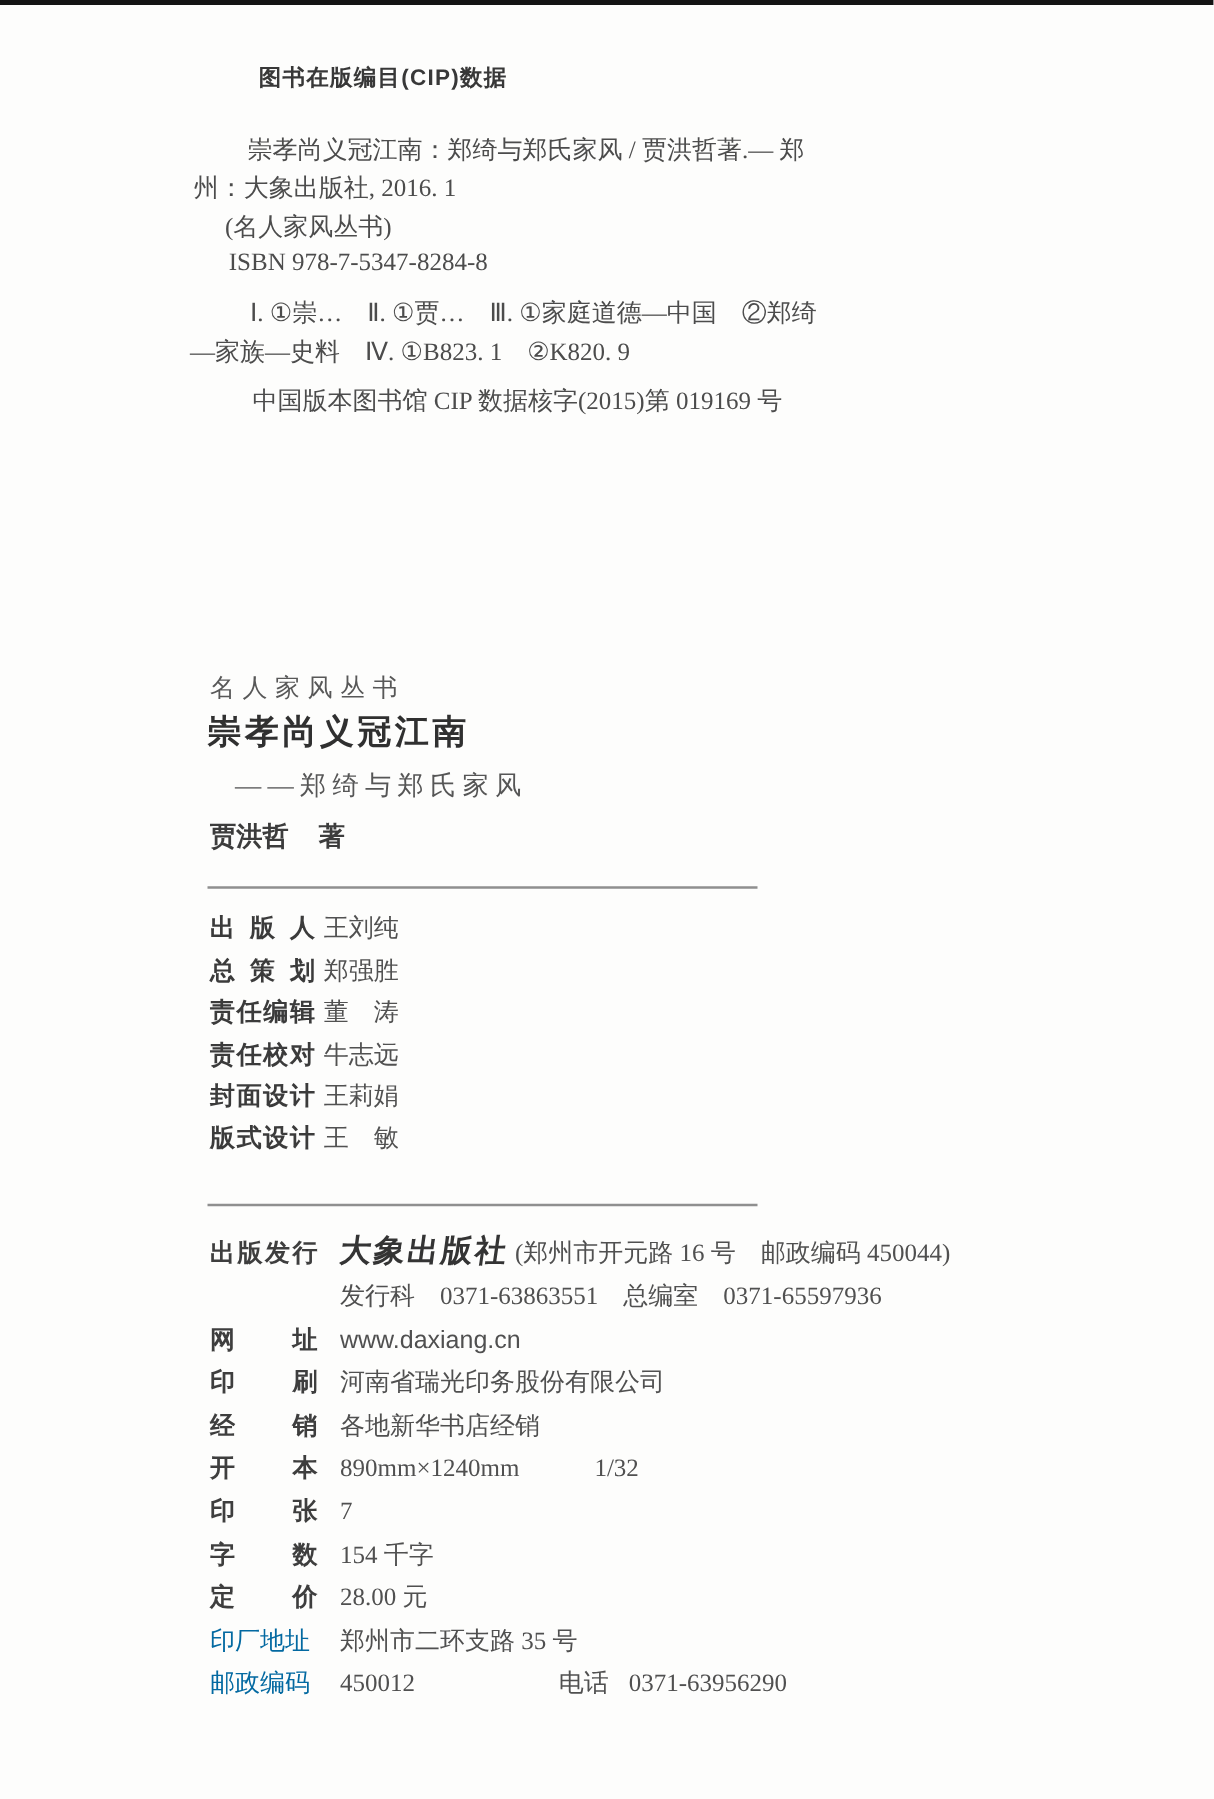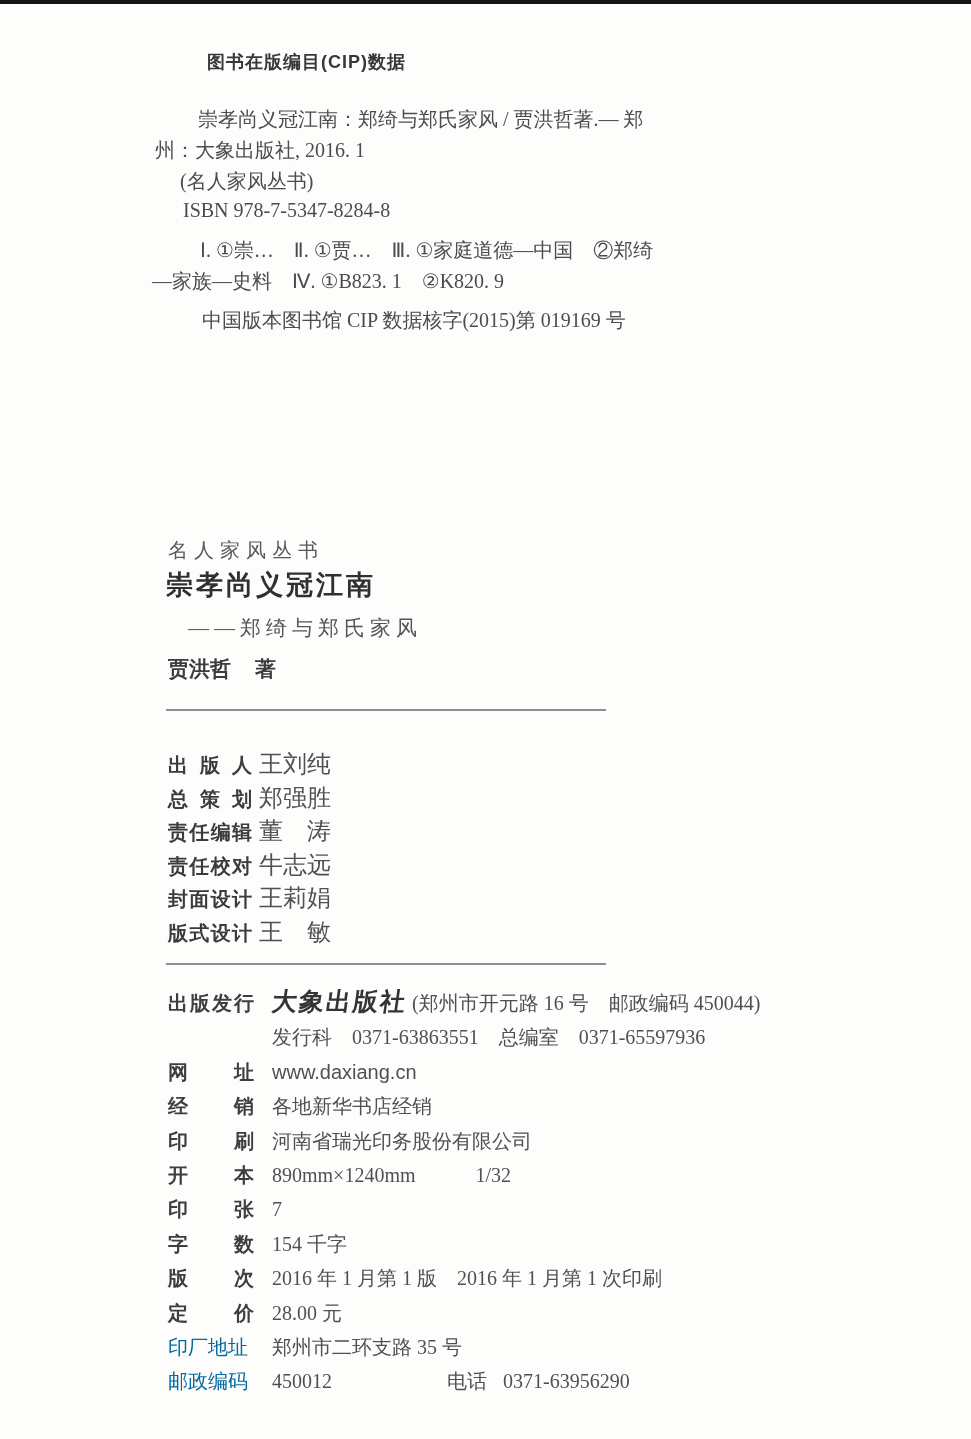--- a/index.html
+++ b/index.html
@@ -20,21 +20,21 @@
   .author .role { margin-left:24px; }
   .rule { position:absolute; left:166px; width:440px; height:2px; background:#8f8f8f; }
 
   .credits { position:absolute; left:168px; top:727px; }
   .crow { height:33.5px; line-height:33.5px; display:flex; align-items:baseline; }
   .clabel {
     flex:0 0 84px; font-family:"Liberation Sans", sans-serif; font-weight:bold;
     font-size:20px; color:#3b3b3b;
     text-align:justify; text-align-last:justify; text-justify:inter-character;
   }
-  .cvalue { margin-left:7px; font-size:24px; color:#515151;margin-top:21px; }
+  .cvalue { margin-left:7px; font-size:20px; color:#515151; }
 
   .pub-block { position:absolute; left:168px; top:986px; }
   .prow { height:34.4px; line-height:34.4px; display:flex; align-items:flex-end; white-space:nowrap; }
   .plabel {
     flex:0 0 86px; font-family:"Liberation Sans", sans-serif; font-weight:bold;
     font-size:20px; color:#3e3e3e;
     text-align:justify; text-align-last:justify; text-justify:inter-character;
   }
   .plabel.plain { font-family:"Liberation Serif", serif; font-weight:normal; color:#0369a1; text-align-last:auto; }
   .pvalue { margin-left:18px; font-size:20px; color:#505050; }
@@ -108,42 +108,38 @@
     </div>
     <div class="prow">
       <span class="plabel"></span>
       <span class="pvalue">发行科　0371-63863551　总编室　0371-65597936</span>
     </div>
     <div class="prow">
       <span class="plabel">网址</span>
       <span class="pvalue sans">www.daxiang.cn</span>
     </div>
     <div class="prow">
+      <span class="plabel">印刷</span>
+      <span class="pvalue">河南省瑞光印务股份有限公司</span>
+    </div>
+    <div class="prow">
       <span class="plabel">经销</span>
       <span class="pvalue">各地新华书店经销</span>
-    </div>
-    <div class="prow">
-      <span class="plabel">印刷</span>
-      <span class="pvalue">河南省瑞光印务股份有限公司</span>
     </div>
     <div class="prow">
       <span class="plabel">开本</span>
       <span class="pvalue"><span>890mm×1240mm</span><span class="v2">1/32</span></span>
     </div>
     <div class="prow">
       <span class="plabel">印张</span>
       <span class="pvalue">7</span>
     </div>
     <div class="prow">
       <span class="plabel">字数</span>
       <span class="pvalue">154 千字</span>
-    </div>
-    <div class="prow">
-      <span class="plabel">版次</span>
-      <span class="pvalue">2016 年 1 月第 1 版　2016 年 1 月第 1 次印刷</span>
     </div>
     <div class="prow">
       <span class="plabel">定价</span>
       <span class="pvalue">28.00 元</span>
     </div>
     <div class="prow">
       <span class="plabel plain">印厂地址</span>
       <span class="pvalue">郑州市二环支路 35 号</span>
     </div>
     <div class="prow">

